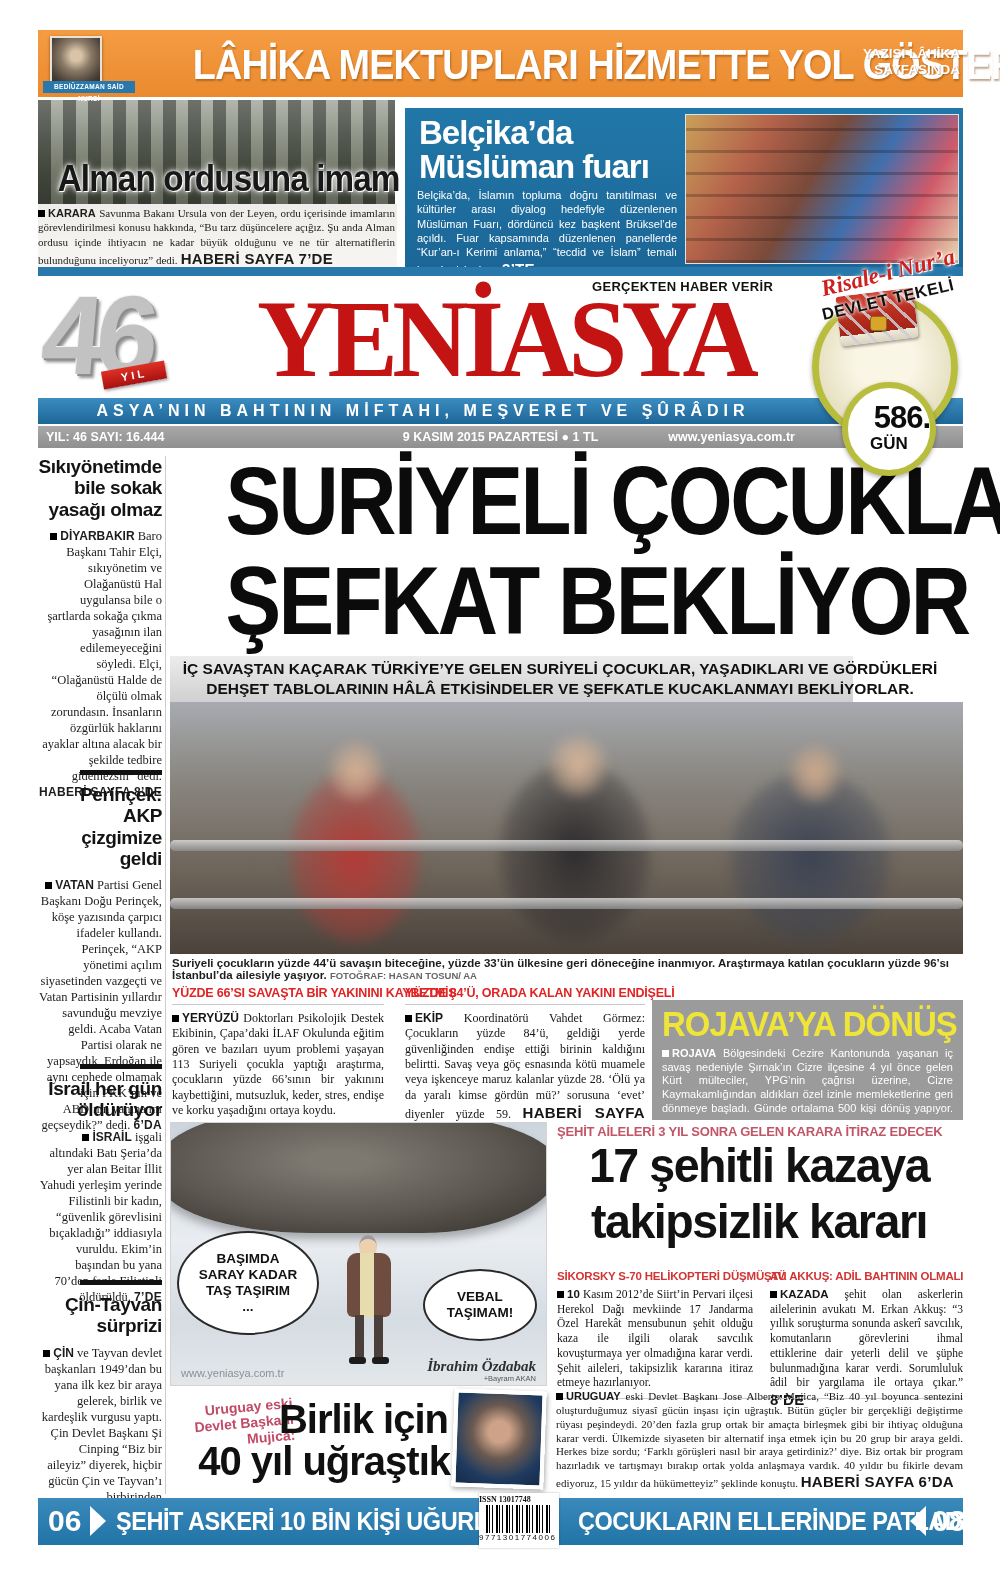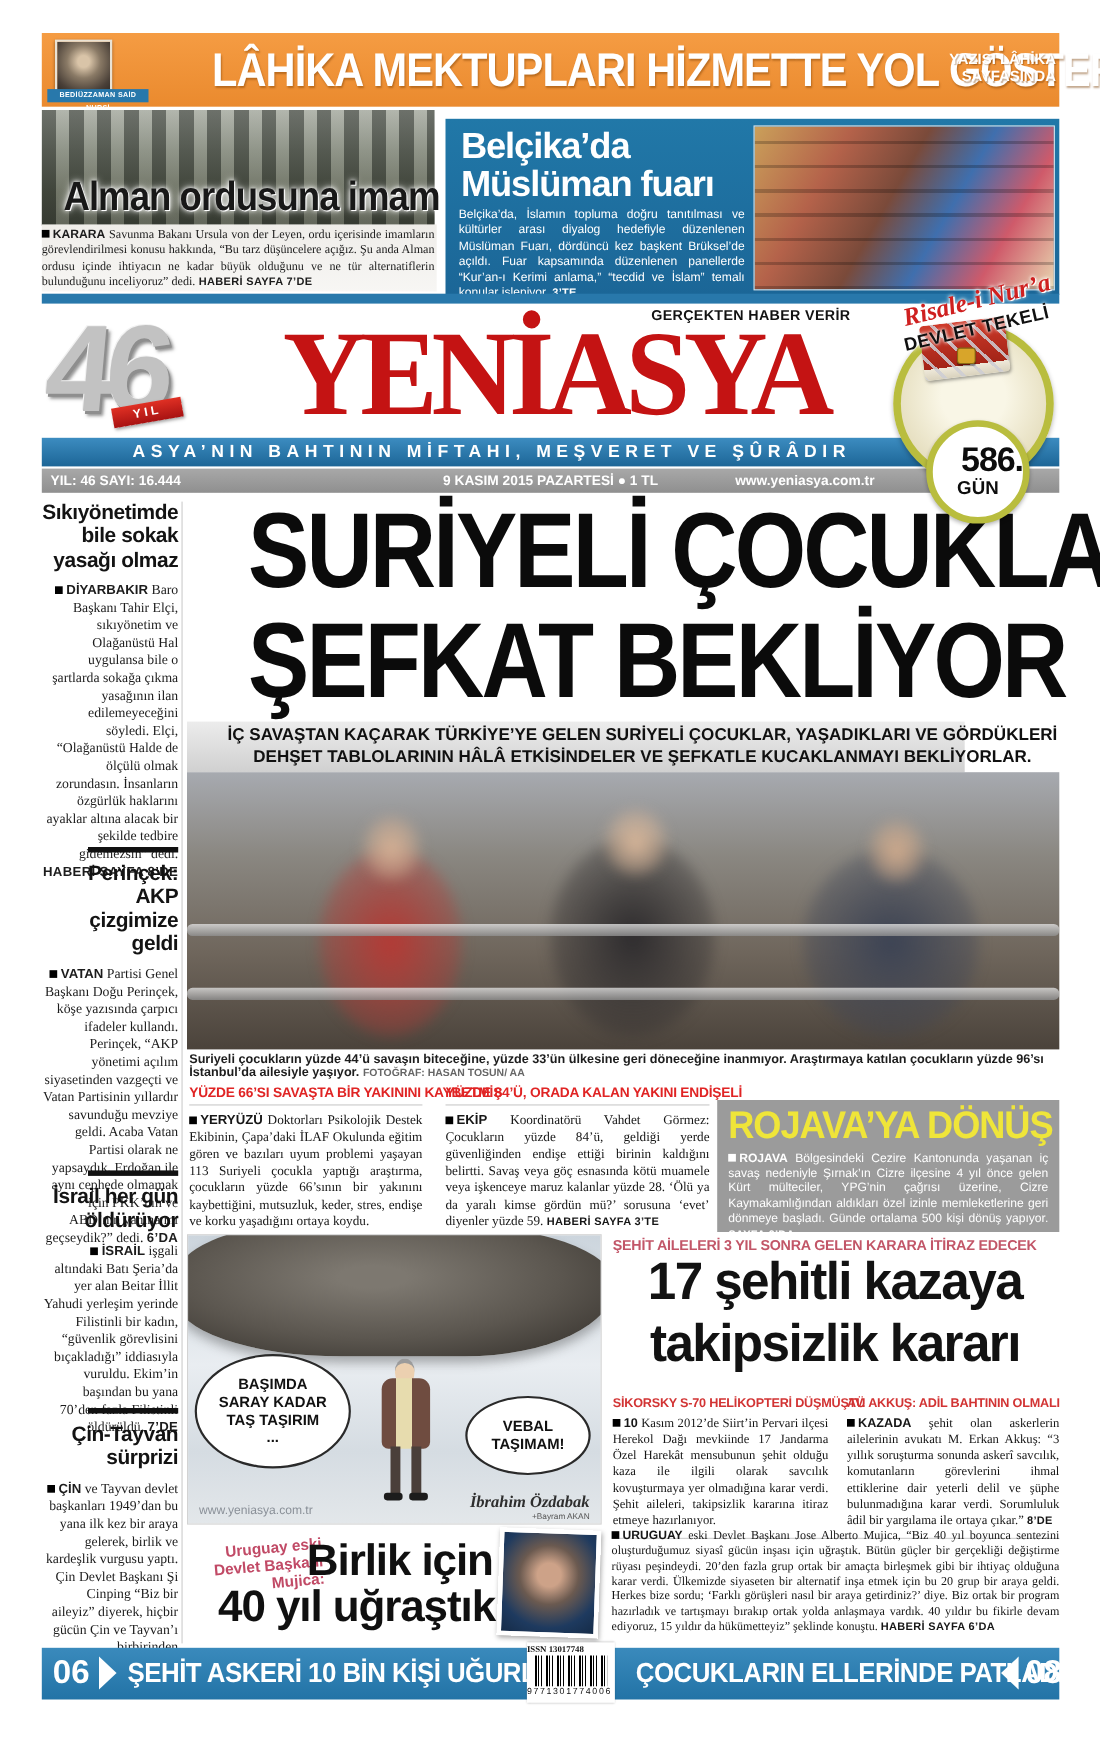--- a/index.html
+++ b/index.html
@@ -2,21 +2,21 @@
 <html><head>
 <meta charset="utf-8">
 <style>
   html,body{margin:0;padding:0;background:#fff;}
   .page{position:relative;width:1000px;height:1585px;background:#fff;overflow:hidden;
         font-family:"Liberation Sans",sans-serif;color:#111;}
   .abs{position:absolute;}
   .serif{font-family:"Liberation Serif",serif;}
   .sq{display:inline-block;width:7px;height:7px;background:#000;margin-right:3px;}
   b{font-family:"Liberation Sans",sans-serif;}
-  .pageref{font-size:10px;letter-spacing:.3px;}
+  .pageref{font-size:15px;letter-spacing:.3px;}
 
   
   .banner{left:38px;top:30px;width:925px;height:67px;background:linear-gradient(180deg,#f59c43,#ea8a2e);}
   .portrait{left:50px;top:36px;width:48px;height:47px;background:
       radial-gradient(circle at 50% 38%,#d9c4a8 14%,#8a7a66 40%,#4a4038 75%,#2e2822);
       border:2px solid #e9e2d4;box-shadow:0 1px 3px rgba(0,0,0,.4);z-index:3;}
   .portrait-label{left:43px;top:81px;width:92px;height:12px;background:#2878ab;color:#fff;
       font-size:6.5px;font-weight:bold;text-align:center;line-height:12px;letter-spacing:.3px;z-index:3;}
   .banner-headline{left:150px;top:40px;width:712px;text-align:center;color:#fff;font-weight:bold;
       font-size:43px;letter-spacing:-1px;transform:scaleX(.88);text-shadow:1px 2px 2px rgba(120,60,0,.45);white-space:nowrap;}
@@ -46,21 +46,21 @@
   .logo46{left:42px;top:280px;width:160px;height:130px;}
   .logo46 .num{font-size:112px;font-weight:bold;color:#c2c2c2;letter-spacing:-8px;transform:skewX(-5deg);
       text-shadow:-1px -1px 0 #f2f2f2,2px 2px 0 #8e8e8e,4px 4px 3px rgba(60,60,60,.55);line-height:1;}
   .logo46 .ribbon{position:absolute;left:60px;top:86px;width:64px;height:18px;background:linear-gradient(180deg,#e03024,#a81212);
       color:#fff;font-weight:bold;font-size:11px;text-align:center;line-height:18px;letter-spacing:3px;
       transform:rotate(-10deg);box-shadow:1px 2px 3px rgba(0,0,0,.35);}
   .tagline{left:592px;top:279px;width:200px;font-size:13px;font-weight:bold;color:#121212;letter-spacing:.3px;}
   .title{left:190px;top:284px;width:630px;text-align:center;font-family:"Liberation Serif",serif;
       font-weight:bold;font-size:110px;line-height:1;color:#c41313;letter-spacing:-6px;transform:scaleX(.96);}
   .slogan-bar{left:38px;top:398px;width:925px;height:26px;background:linear-gradient(180deg,#3c8cc0,#1d6697);}
-  .slogan{width:770px;text-align:center;color:#fff;font-weight:bold;font-size:16px;letter-spacing:5px;line-height:26px;white-space:nowrap;padding-left:24px;}
+  .slogan{width:770px;text-align:center;color:#fff;font-weight:bold;font-size:16px;letter-spacing:5px;line-height:26px;white-space:nowrap;}
   .date-bar{left:38px;top:426px;width:925px;height:22px;background:linear-gradient(180deg,#a8a8a8,#8f8f8f);
       color:#fff;font-weight:bold;font-size:12.5px;line-height:22px;}
   .date-bar .l{position:absolute;left:8px;}
   .date-bar .c{position:absolute;left:0;width:100%;text-align:center;}
   .date-bar .r{position:absolute;right:168px;}
 
   
   .badge{left:808px;top:254px;width:160px;height:210px;z-index:6;}
   .badge .script{position:absolute;left:0px;top:6px;width:160px;text-align:center;transform:rotate(-14deg);
       font-family:"Liberation Serif",serif;font-style:italic;font-weight:bold;font-size:23px;color:#cf2020;
@@ -86,21 +86,21 @@
   .vline{left:165px;top:456px;width:1px;height:1038px;background:#ccc;}
   .sb-story{left:38px;width:124px;text-align:right;}
   .sb-head{margin:0 0 8px 0;font-size:19px;line-height:1.12;font-weight:bold;color:#131313;letter-spacing:-.4px;}
   .sb-body{margin:0;font-family:"Liberation Serif",serif;font-size:12.5px;line-height:1.28;color:#1c1c1c;}
   .sb-body b{font-size:12px;}
   .divider{left:80px;width:82px;height:5px;background:#111;}
 
   
   .lead-h{left:170px;width:793px;text-align:center;font-weight:bold;color:#0b0b0b;font-size:97px;
       line-height:1;letter-spacing:-3px;transform:scaleX(.86);white-space:nowrap;}
-  .deck-band{left:170px;top:656px;width:683px;height:46px;background:linear-gradient(180deg,#ececec,#d0d0d0);padding-left:24px;}
+  .deck-band{left:170px;top:656px;width:683px;height:46px;background:linear-gradient(180deg,#ececec,#d0d0d0);}
   .deck{width:780px;margin:3px auto 0 auto;text-align:center;font-weight:bold;font-size:15.5px;line-height:1.26;color:#101010;}
   .main-photo{left:170px;top:702px;width:793px;height:252px;overflow:hidden;background:
       linear-gradient(180deg,#a7aab0 0%,#8a8781 30%,#6f665c 65%,#4b433b 100%);}
   .blob{position:absolute;filter:blur(6px);border-radius:50%;}
   .bar-rail{position:absolute;left:0;width:100%;height:11px;border-radius:5px;
       background:linear-gradient(180deg,#e0e0e0,#8f8f8f);opacity:.8;}
   .caption{left:172px;top:957px;width:790px;font-size:11.5px;font-weight:bold;color:#1d1d1d;}
   .caption .credit{font-weight:bold;font-size:9.5px;color:#666;}
 
   .kicker{font-size:12.5px;font-weight:bold;color:#e02424;letter-spacing:-.2px;border-bottom:1px solid #c9c9c9;

